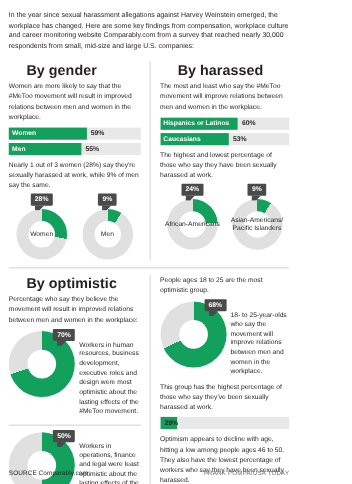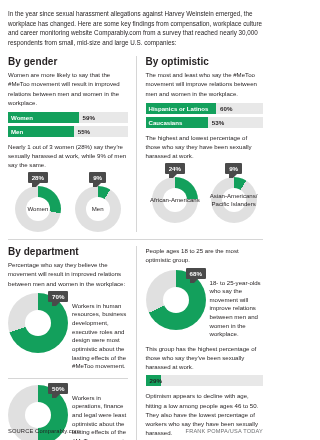--- a/index.html
+++ b/index.html
@@ -33,24 +33,24 @@
     width: 255px;
   }
   .col {
     width: 50%;
     box-sizing: border-box;
   }
   .col-left { padding-right: 8px; }
   .col-right { padding-left: 9px; border-left: 1px solid #d6d6d6; }
 
   .sec-title {
-    font-size: 10px;
+    font-size: 13px;
     font-weight: bold;
     letter-spacing: 0.05px;
-    margin: 0 0 3px 0;
+    margin: 0 0 3px 16px;
     color: #231f20;
   }
   .sec-desc {
     font-size: 6.1px;
     line-height: 1.5;
     margin: 0 0 5px 0;
     color: #231f20;
   }
   
   .barrow {
@@ -260,21 +260,21 @@
           <span class="callout">9%</span>
           <div class="donut" style="width: 46px; height: 46px; background: conic-gradient(rgb(19, 160, 92) 0deg, rgb(19, 160, 92) 32.4deg, rgb(224, 224, 224) 32.4deg, rgb(224, 224, 224) 360deg);">
             <div class="hole" style="width: 24px; height: 24px;"></div>
             <div class="donut-caption inside">Men</div>
           </div>
         </div>
       </div>
     </div>
 
     <div class="col col-right">
-      <h2 class="sec-title">By optimistic</h2>
+      <h2 class="sec-title">By harassed</h2>
       <p class="sec-desc">The most and least who say the #MeToo movement will improve relations between men and women in the workplace.</p>
 
       <div class="barrow">
         <span class="barfill" style="width: 60%; background: rgb(19, 160, 92);"></span>
         <span class="barlabel">Hispanics or Latinos</span>
         <span class="barvalue" style="left: calc(60% + 4px);">60%</span>
       </div>
       <div class="barrow">
         <span class="barfill" style="width: 53%; background: rgb(19, 160, 92);"></span>
         <span class="barlabel">Caucasians</span>
@@ -300,21 +300,21 @@
         </div>
       </div>
     </div>
   </div>
 
   <hr class="divider">
 
   <div class="cols">
 
     <div class="col col-left">
-      <h2 class="sec-title">By department</h2>
+      <h2 class="sec-title">By optimistic</h2>
       <p class="sec-desc">Percentage who say they believe the movement will result in improved relations between men and women in the workplace:</p>
 
       <div class="sideblock">
         <div class="chartwrap">
           <span class="callout-abs" style="left:40px; top:-2px;">70%</span>
           <div class="donut" style="width: 60px; height: 60px; background: conic-gradient(rgb(19, 160, 92) 0deg, rgb(19, 160, 92) 252deg, rgb(224, 224, 224) 252deg, rgb(224, 224, 224) 360deg);">
             <div class="hole" style="width: 26px; height: 26px;"></div>
           </div>
         </div>
         <div class="sidetext">Workers in human resources, business development, executive roles and design were most optimistic about the lasting effects of the #MeToo movement.</div>

